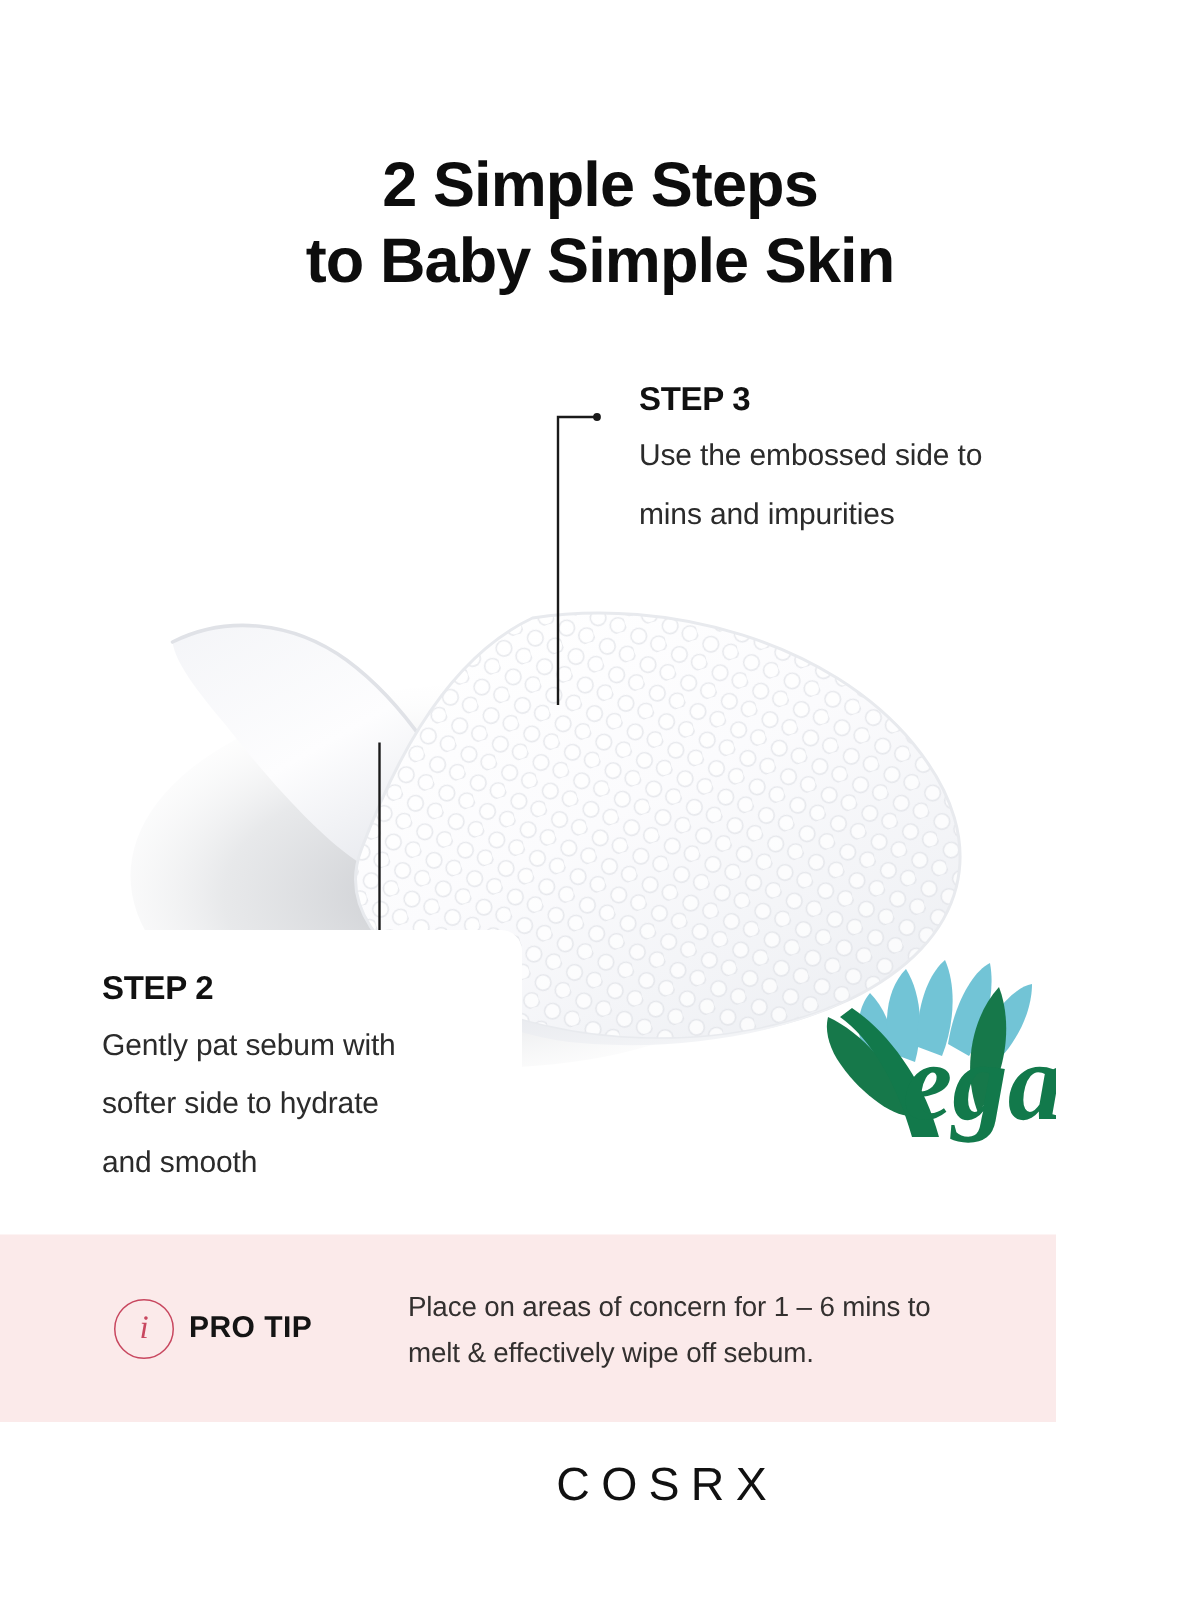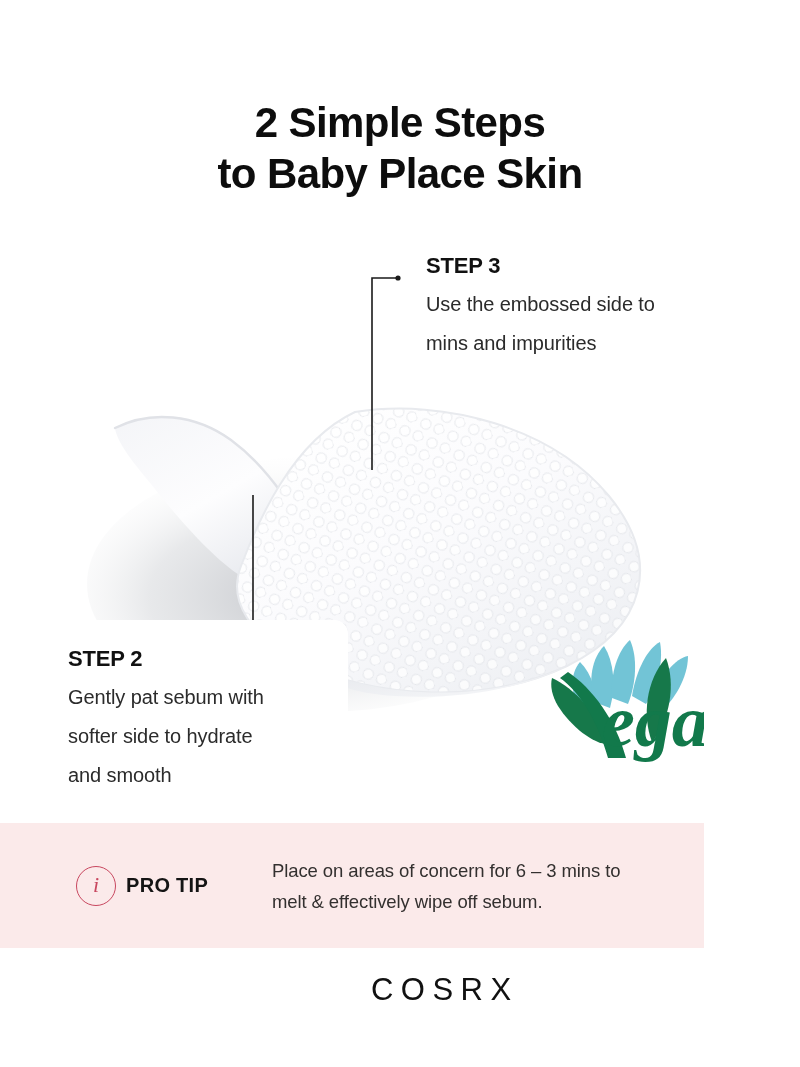--- a/index.html
+++ b/index.html
@@ -177,21 +177,21 @@
     padding-left: 41px;
   }
 </style>
 </head>
 <body>
 
 <div id="page">
 
   <div id="headline">
     <span class="hl-line">2 Simple Steps</span>
-    <span class="hl-line">to Baby Place Skin</span>
+    <span class="hl-line">to Baby Simple Skin</span>
   </div>
 
   <div id="product">
     <svg viewBox="0 0 640 350" xmlns="http://www.w3.org/2000/svg">
       <defs>
         <radialGradient id="shadowGrad" cx="45%" cy="55%" r="58%">
           <stop offset="0%" stop-color="#c3c5ca" stop-opacity="0.95"></stop>
           <stop offset="55%" stop-color="#d8dadd" stop-opacity="0.6"></stop>
           <stop offset="100%" stop-color="#ffffff" stop-opacity="0"></stop>
         </radialGradient>
@@ -302,21 +302,21 @@
 
   <div id="protip-band">
     <div id="protip-inner">
       <div id="protip-left">
         <div id="info-icon">
           <span>i</span>
         </div>
         <div id="protip-label">PRO TIP</div>
       </div>
       <div id="protip-text">
-        <span>Place on areas of concern for 6 – 3 mins to</span>
+        <span>Place on areas of concern for 1 – 6 mins to</span>
         <span>melt &amp; effectively wipe off sebum.</span>
       </div>
     </div>
   </div>
 
   <div id="brand">COSRX</div>
 
 </div>
 
 </body></html>

